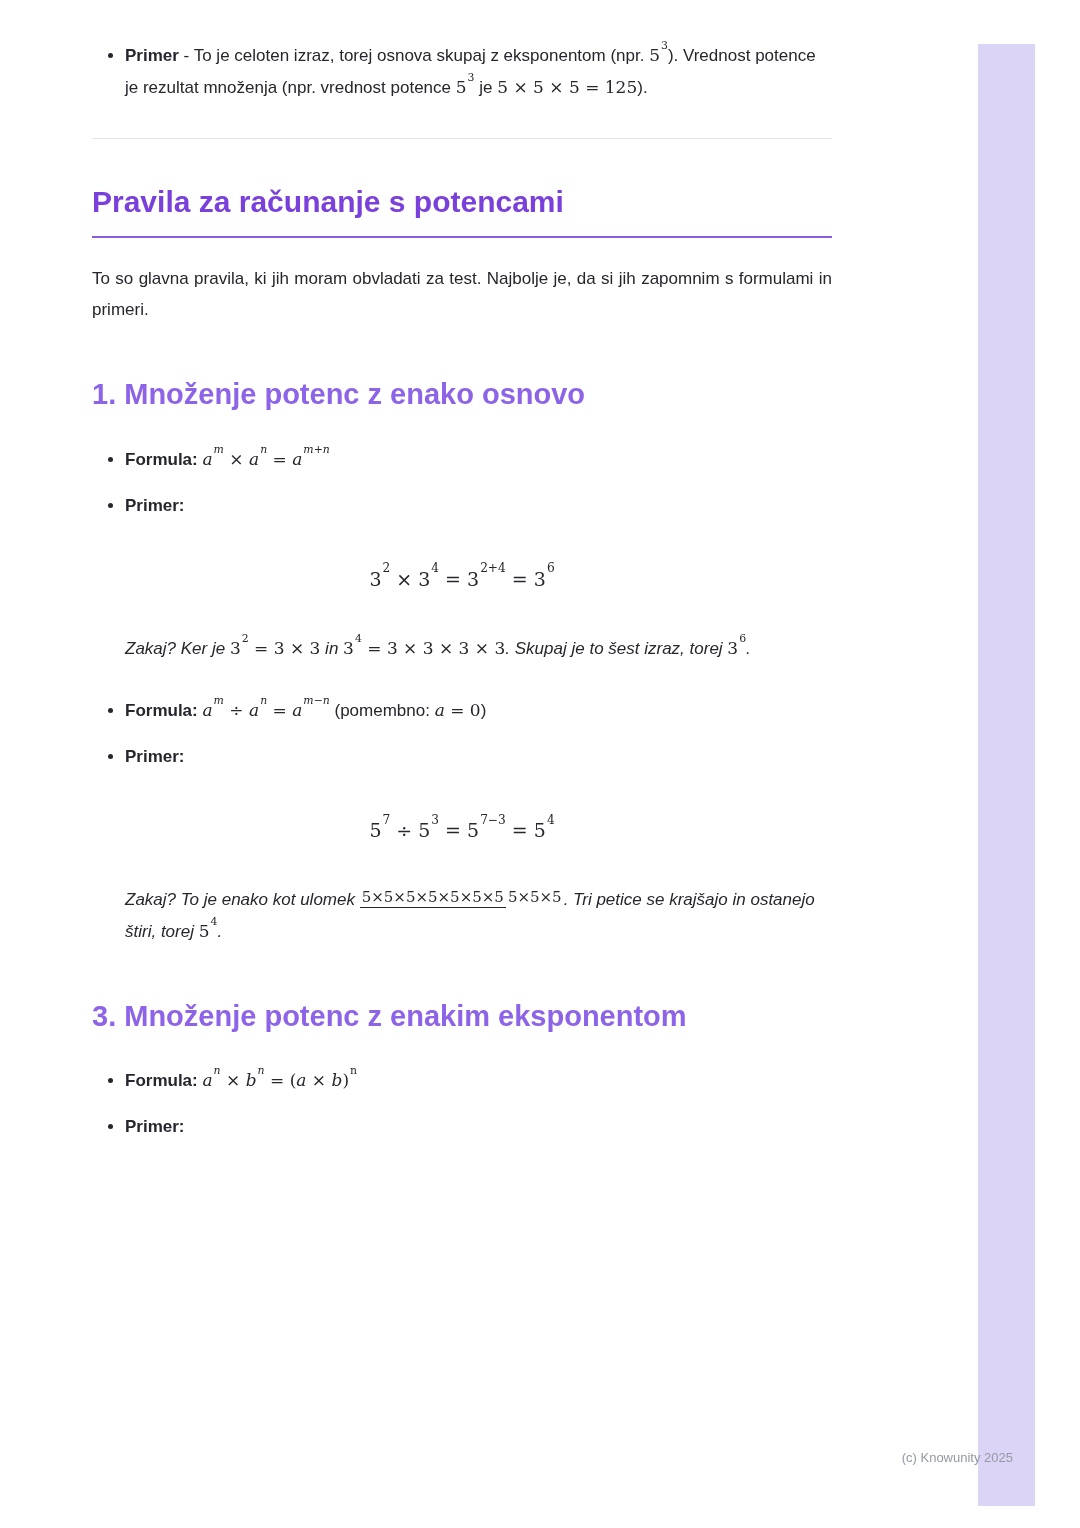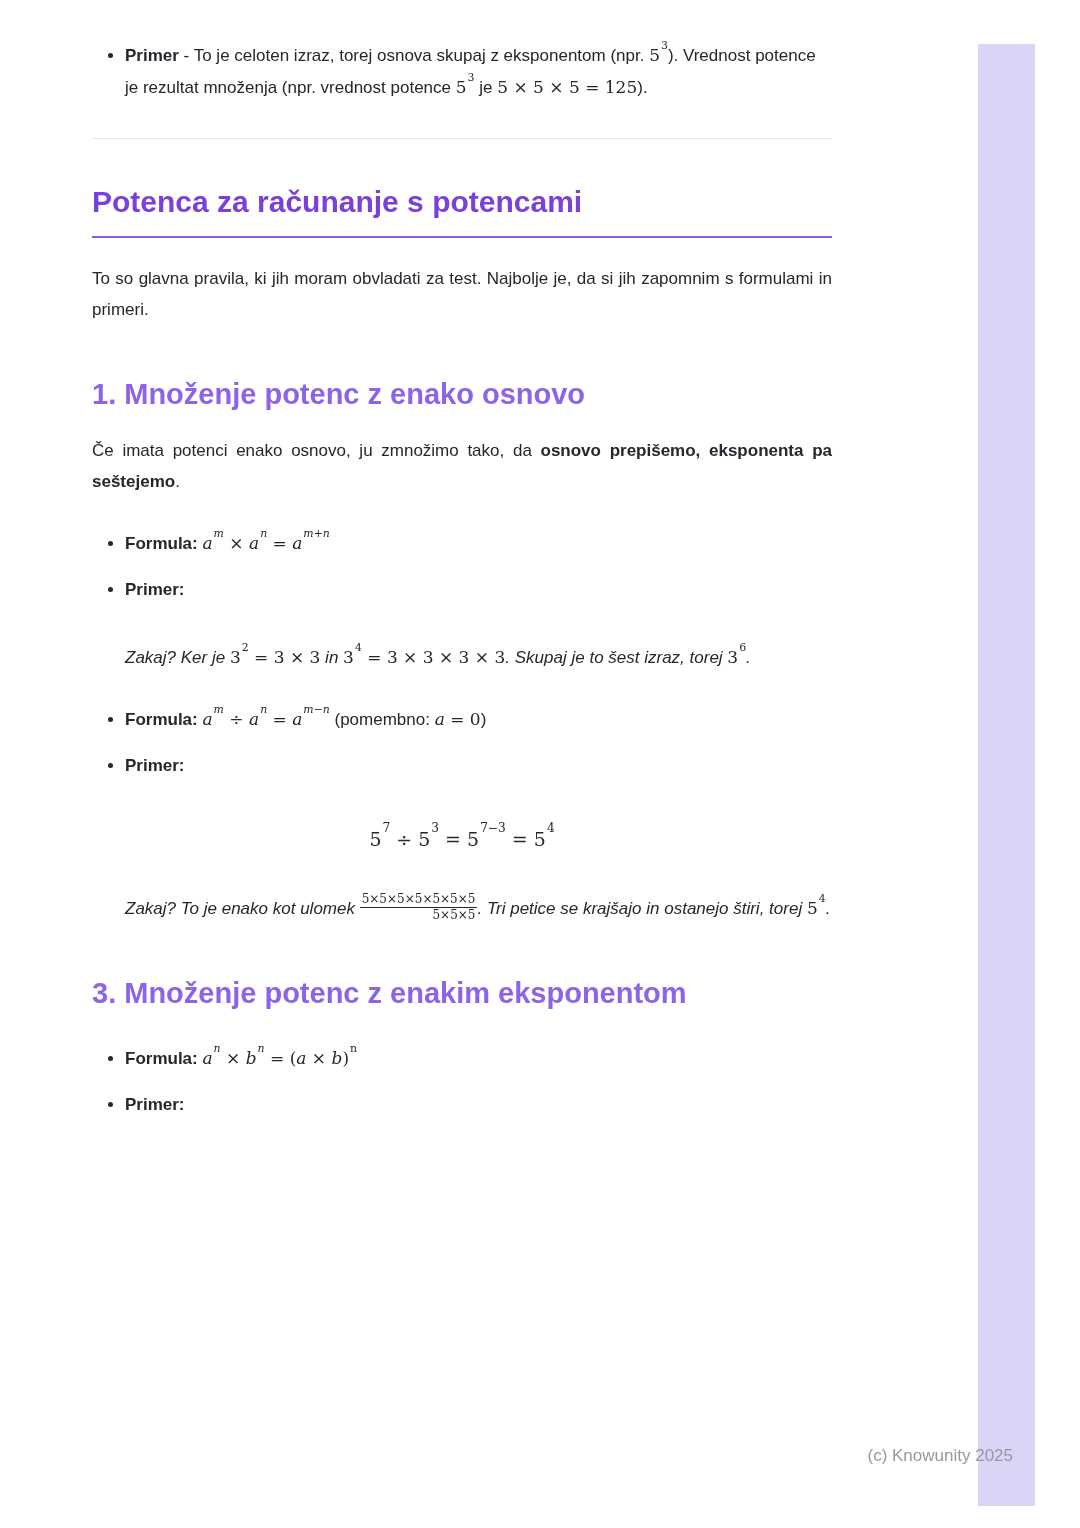--- a/index.html
+++ b/index.html
@@ -36,58 +36,58 @@
   p.section-para{margin:22px 0 0;text-align:justify}
 
   .equation{text-align:center;font-size:19px;margin:40px 0 36px}
   p.zakaj{margin:0 0 0 33px;font-style:italic}
 
   .b{font-weight:700}
   .m{font-family:"DejaVu Serif","Liberation Serif",serif;font-style:normal}
   .mi{font-family:"DejaVu Serif","Liberation Serif",serif;font-style:italic}
   sup{font-size:64%;line-height:0;position:relative;top:-0.5em;margin-left:1px}
 
-  .frac{display:inline-flex;flex-direction:column;text-align:right;vertical-align:middle;
-        font-size:12px;line-height:1.25;position:relative;top:-2px}
+  .frac{display:inline-flex;flex-direction:row;text-align:right;vertical-align:middle;
+        font-size:15px;line-height:1.25;position:relative;top:-2px}
   .fr-n{border-bottom:1px solid currentColor;padding:0 2px}
   .fr-d{padding:0 2px}
 
   .side-strip{position:absolute;top:44px;right:45px;width:57px;height:1462px;
               background:var(--side-strip,#dcd4f6);z-index:1}
-  .watermark{position:absolute;right:67px;bottom:64px;font-size:17px;line-height:1;
+  .watermark{position:absolute;right:67px;bottom:64px;font-size:13px;line-height:1;
              color:var(--watermark,#9599a4);z-index:2}
 </style>
 </head>
 <body>
 
 <div class="content">
 
   <ul class="bullets">
     <li>
       <span><span class="b">Primer</span><span> - To je celoten izraz, torej osnova skupaj z eksponentom (npr. </span><span class="m">5<sup>3</sup></span><span>). Vrednost potence je rezultat množenja (npr. vrednost potence </span><span class="m">5<sup>3</sup></span><span> je </span><span class="m">5 × 5 × 5 = 125</span><span>).</span></span>
     </li>
   </ul>
 
   <hr class="divider">
 
-  <h1 class="page-title">Potenca za računanje s potencami</h1>
+  <h1 class="page-title">Pravila za računanje s potencami</h1>
 
   <p class="intro"><span>To so glavna pravila, ki jih moram obvladati za test. Najbolje je, da si jih zapomnim s formulami in primeri.</span></p>
 
   <section>
     <h2 class="section-title">1. Množenje potenc z enako osnovo</h2>
-    <p class="section-para"><span>Če imata potenci enako osnovo, ju zmnožimo tako, da </span><span class="b">osnovo prepišemo, eksponenta pa seštejemo</span><span>.</span></p>
     <ul class="items">
       <li>
         <span><span class="b">Formula:</span><span> </span><span class="mi">a<sup>m</sup></span><span class="m"> × </span><span class="mi">a<sup>n</sup></span><span class="m"> = </span><span class="mi">a<sup>m+n</sup></span></span>
       </li>
       <li>
         <span class="b">Primer:</span>
       </li>
     </ul>
+    <div class="equation"><span class="m">3<sup>2</sup></span><span class="m"> × </span><span class="m">3<sup>4</sup></span><span class="m"> = </span><span class="m">3<sup>2+4</sup></span><span class="m"> = </span><span class="m">3<sup>6</sup></span></div>
     <p class="zakaj"><span>Zakaj? Ker je </span><span class="m">3<sup>2</sup></span><span class="m"> = 3 × 3</span><span> in </span><span class="m">3<sup>4</sup></span><span class="m"> = 3 × 3 × 3 × 3</span><span>. Skupaj je to šest izraz, torej </span><span class="m">3<sup>6</sup></span><span>.</span></p>
   </section>
 
   <section>
     <ul class="items">
       <li>
         <span><span class="b">Formula:</span><span> </span><span class="mi">a<sup>m</sup></span><span class="m"> ÷ </span><span class="mi">a<sup>n</sup></span><span class="m"> = </span><span class="mi">a<sup>m−n</sup></span><span> (pomembno: </span><span class="mi">a</span><span class="m"> = 0</span><span>)</span></span>
       </li>
       <li>
         <span class="b">Primer:</span>

